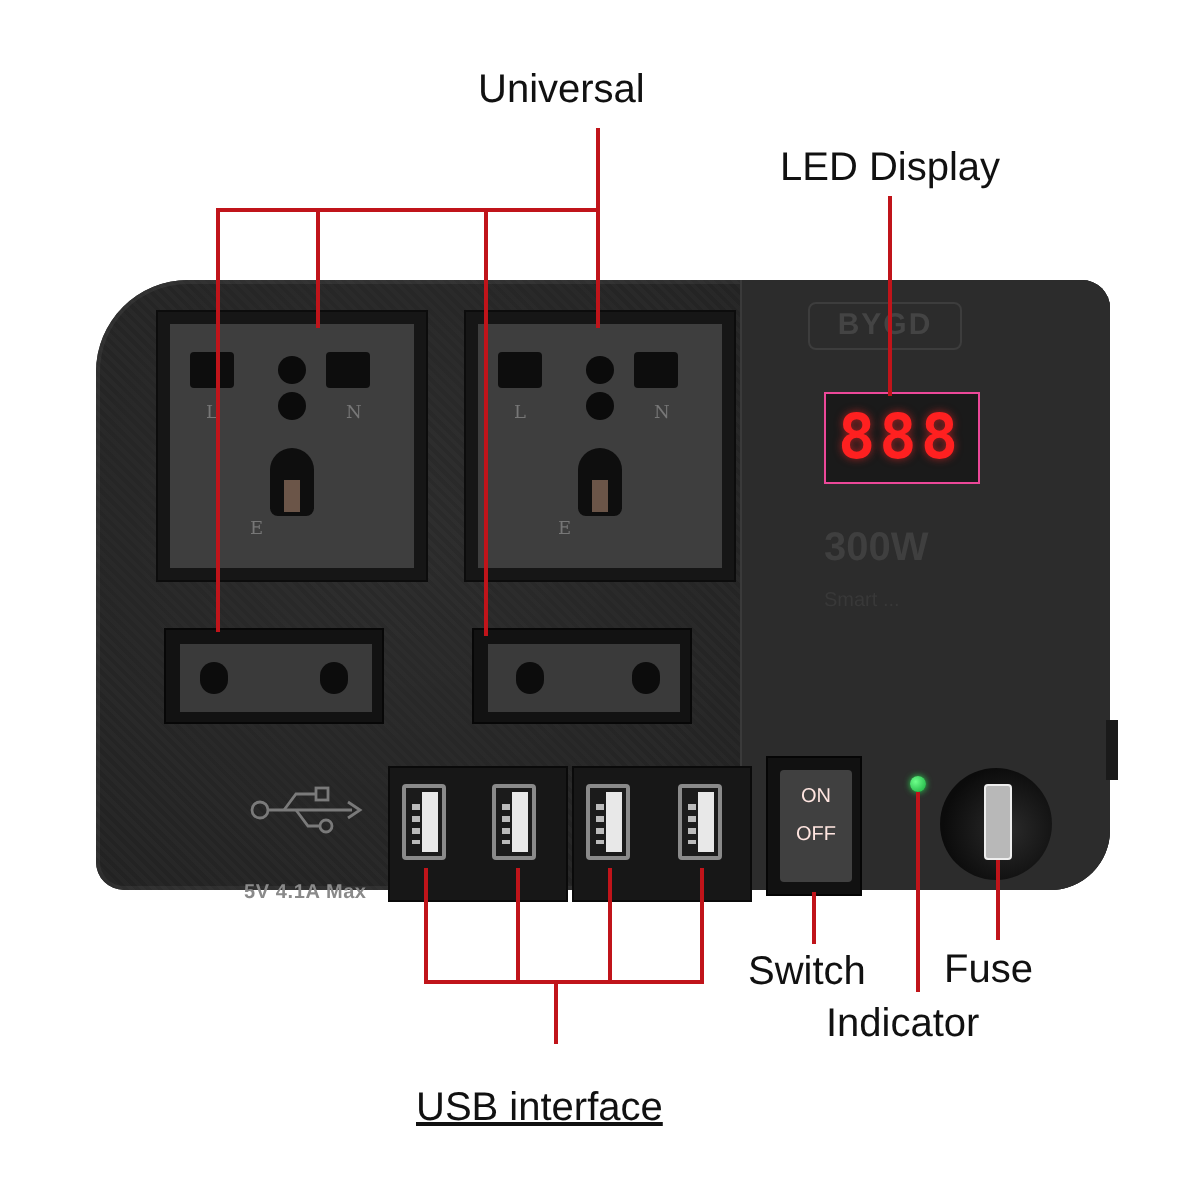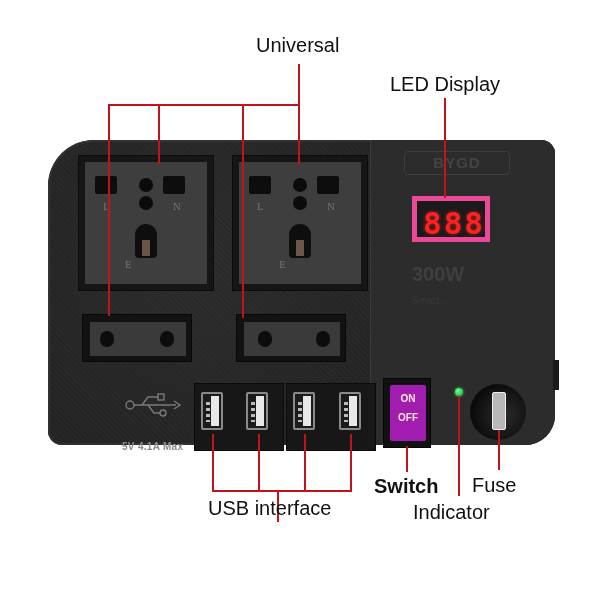--- a/index.html
+++ b/index.html
@@ -71,63 +71,63 @@
       content: ""; position: absolute; right: 2px; top: 2px; width: 8px; height: 30px; background: #e8e8e8;
     }
     .usb-port::after {
       content: ""; position: absolute; left: 3px; top: 8px; width: 4px; height: 20px;
       background: repeating-linear-gradient(#bbb 0 3px, transparent 3px 6px);
     }
     .usb-text { position: absolute; color: #8a8a8a; font-size: 10px; font-weight: bold; letter-spacing: 0.3px; }
 
     
     .brand {
-      position: absolute; left: 404px; top: 151px; width: 106px; height: 24px;
+      position: absolute; left: 404px; top: 151px; width: 77px; height: 24px;
       border: 1px solid #3d3d3d; border-radius: 4px; color: #444; font-size: 15px; font-weight: bold;
       text-align: center; line-height: 22px; letter-spacing: 1px;
     }
     .led-box {
       position: absolute; left: 412px; top: 196px; width: 78px; height: 46px;
-      background: #1a1a1a; border: 5px solid #ec4899;
+      background: #1a1a1a; border: 1px solid #ec4899;
     }
     .led-digits {
       position: absolute; left: 6px; top: 4px; color: #ff2020; font-family: "DejaVu Sans Mono", monospace;
       font-size: 31px; font-weight: bold; letter-spacing: 2px; text-shadow: 0 0 4px rgba(255,40,40,0.6);
     }
     .watt { position: absolute; left: 412px; top: 263px; color: #3f3f3f; font-size: 20px; font-weight: bold; }
     .small-print { position: absolute; left: 412px; top: 295px; color: #383838; font-size: 10px; }
 
     
     .switch-frame {
       position: absolute; left: 383px; top: 378px; width: 48px; height: 70px; background: #111;
       border: 1px solid #050505;
     }
     .switch {
-      position: absolute; left: 6px; top: 6px; width: 36px; height: 56px; background: #a21caf;
-      border-radius: 2px; color: #ffe5e0; font-size: 10px; font-weight: bold; text-align: center;
+      position: absolute; left: 6px; top: 6px; width: 36px; height: 56px; background: #404040;
+      border-radius: 2px; color: #ffe5e0; font-size: 10px; font-weight: normal; text-align: center;
     }
     .switch span { display: block; margin-top: 8px; }
     .indicator {
       position: absolute; left: 455px; top: 388px; width: 8px; height: 8px; border-radius: 50%;
       background: radial-gradient(circle at 35% 35%, #6dff8a, #14a83a);
       box-shadow: 0 0 3px #2bd651;
     }
     .fuse-holder {
       position: absolute; left: 470px; top: 384px; width: 56px; height: 56px; border-radius: 50%;
       background: radial-gradient(circle at 60% 55%, #2b2b2b, #0b0b0b 70%);
     }
     .fuse {
       position: absolute; left: 492px; top: 392px; width: 14px; height: 38px; background: #b8b8b8;
       border: 1px solid #eee; border-radius: 2px;
     }
   </style>
 </head>
 <body>
 
-<div class="label" style="left:256px; top:36px; text-align:left; line-height:18px;">
+<div class="label" style="left:239px; top:36px; text-align:left; line-height:18px;">
   <div>Universal</div>
 </div>
 <div class="label" style="left:390px; top:74px;">LED Display</div>
 
 <div class="device"></div>
 <div class="right-panel"></div>
 <div class="bottom-right-cut"></div>
 
 <div class="socket-frame" style="left:78px; top:155px;">
   <div class="socket-face">
@@ -218,16 +218,16 @@
 <div class="line" style="left:258px; top:434px; width:2px; height:58px;"></div>
 <div class="line" style="left:304px; top:434px; width:2px; height:58px;"></div>
 <div class="line" style="left:350px; top:434px; width:2px; height:58px;"></div>
 <div class="line" style="left:212px; top:490px; width:140px; height:2px;"></div>
 <div class="line" style="left:277px; top:490px; width:2px; height:32px;"></div>
 
 <div class="line" style="left:406px; top:446px; width:2px; height:26px;"></div>
 <div class="line" style="left:458px; top:396px; width:2px; height:100px;"></div>
 <div class="line" style="left:498px; top:430px; width:2px; height:40px;"></div>
 
-<div class="label" style="left:208px; top:498px;">USB interface</div>
-<div class="label" style="left:374px; top:476px;font-weight:bold;">Switch</div>
+<div class="label" style="left:208px; top:544px;text-decoration:underline;">USB interface</div>
+<div class="label" style="left:374px; top:476px;">Switch</div>
 <div class="label" style="left:472px; top:475px;">Fuse</div>
 <div class="label" style="left:413px; top:502px;">Indicator</div>
 
 </body></html>

